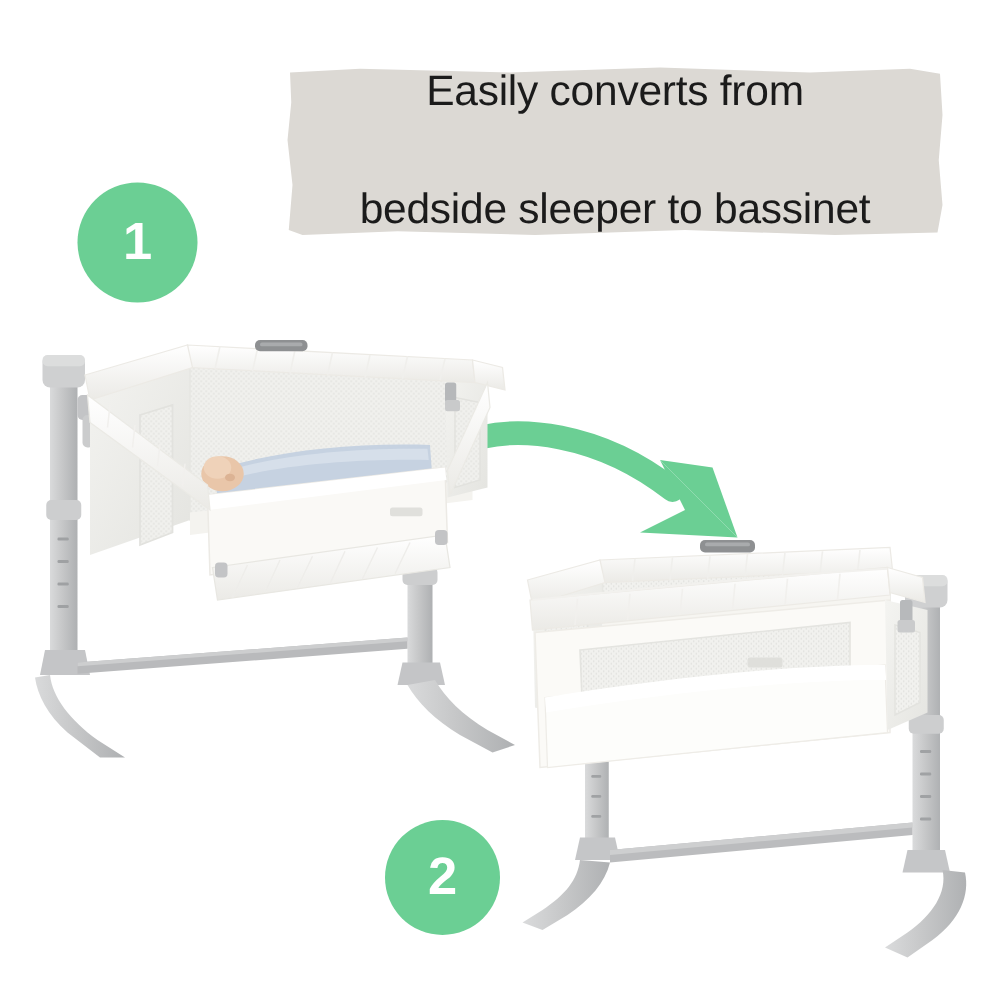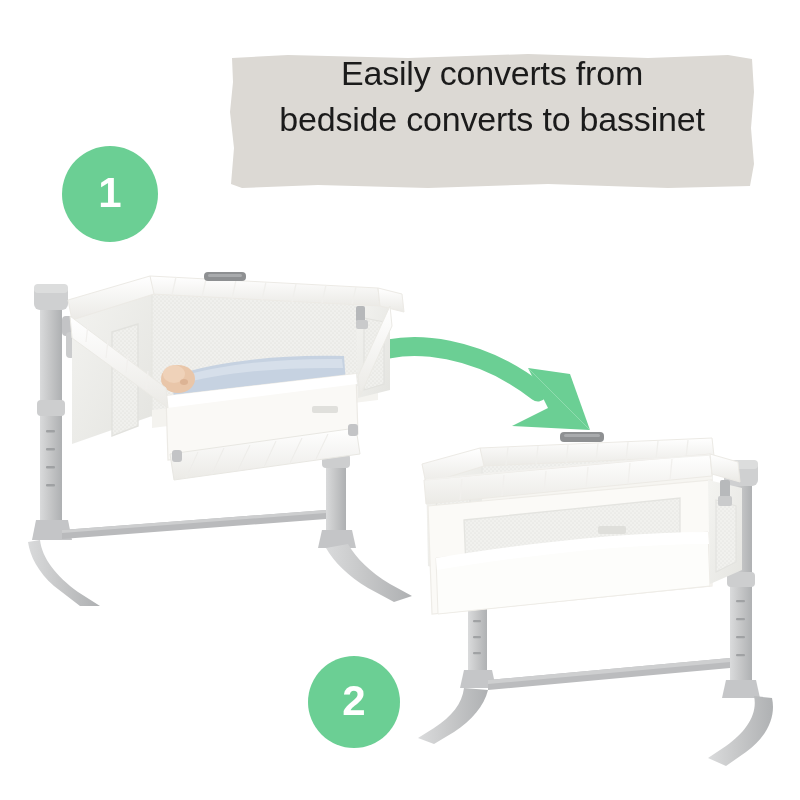--- a/index.html
+++ b/index.html
@@ -33,21 +33,21 @@
     width: 100%;
     height: 100%;
     display: block;
   }
   .banner-text {
     position: absolute;
     inset: 0;
     display: flex;
     flex-direction: column;
     align-items: center;
-    justify-content: flex-start;
+    justify-content: space-between;
     gap: 2px;
     color: #1b1b1b;
     font-size: 34px;
     line-height: 1.28;
     font-weight: 400;
     letter-spacing: -0.2px;
     text-align: center;
     white-space: nowrap;
   }
 
@@ -93,21 +93,21 @@
 
   <div class="banner">
     <svg class="banner-shape" viewBox="0 0 528 138" preserveAspectRatio="none">
       <path d="M4,6 L60,3 L180,6 L300,2 L420,6 L500,3 L524,7
                L526,40 L523,76 L526,112 L522,134
                L440,136 L320,132 L200,136 L90,133 L14,136 L3,132
                L6,96 L2,60 L5,30 Z" fill="#DCD9D4"></path>
     </svg>
     <div class="banner-text" style="color: rgb(27, 27, 27);">
       <span>Easily converts from</span>
-      <span>bedside converts to bassinet</span>
+      <span>bedside sleeper to bassinet</span>
     </div>
   </div>
 
   <div class="badge badge-1" style="background: rgb(107, 207, 148); color: rgb(255, 255, 255);">
     <span>1</span>
   </div>
 
   <div class="badge badge-2" style="background: rgb(107, 207, 148); color: rgb(255, 255, 255);">
     <span>2</span>
   </div>

